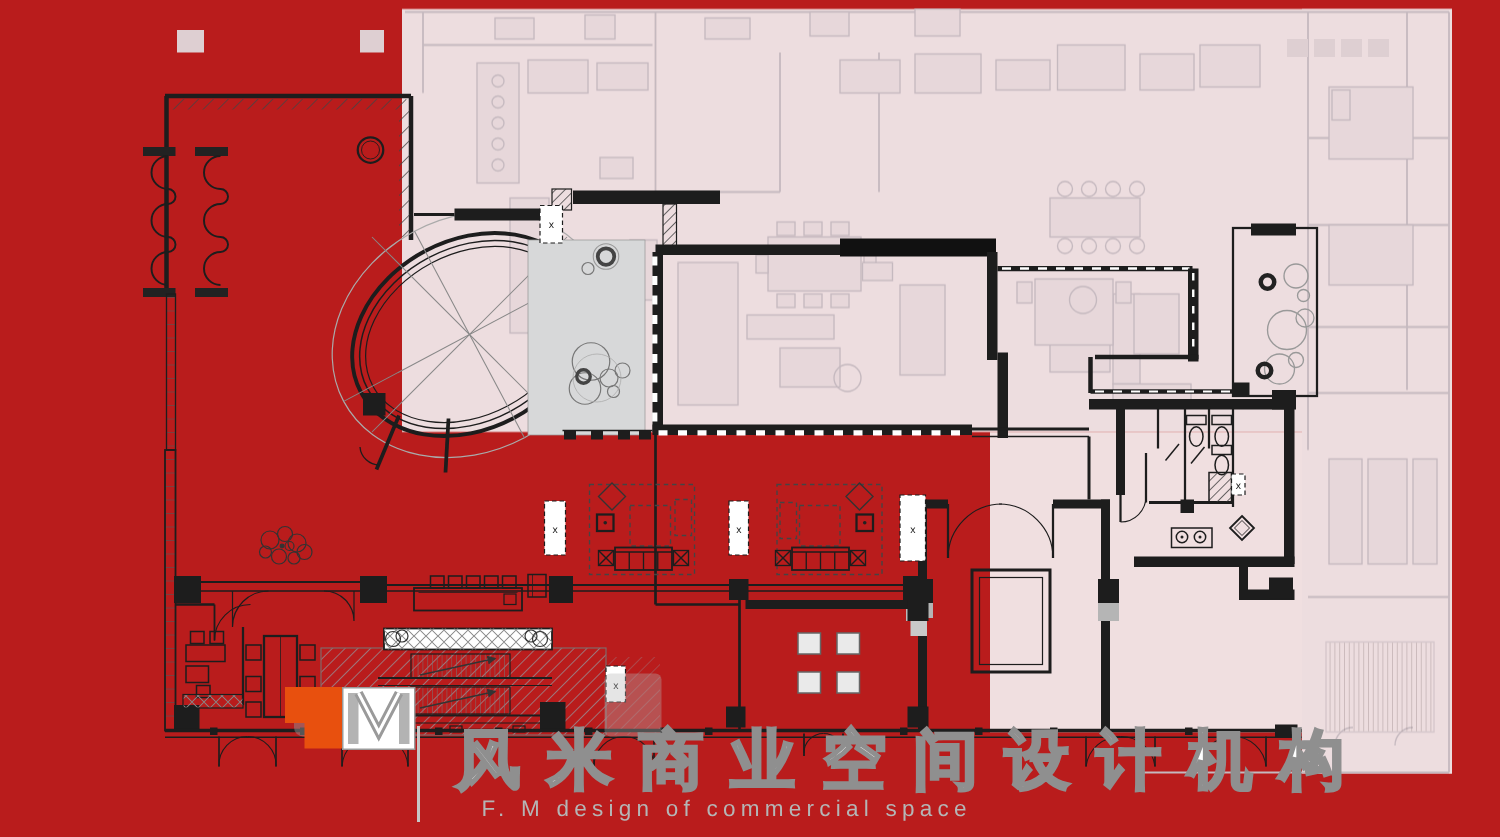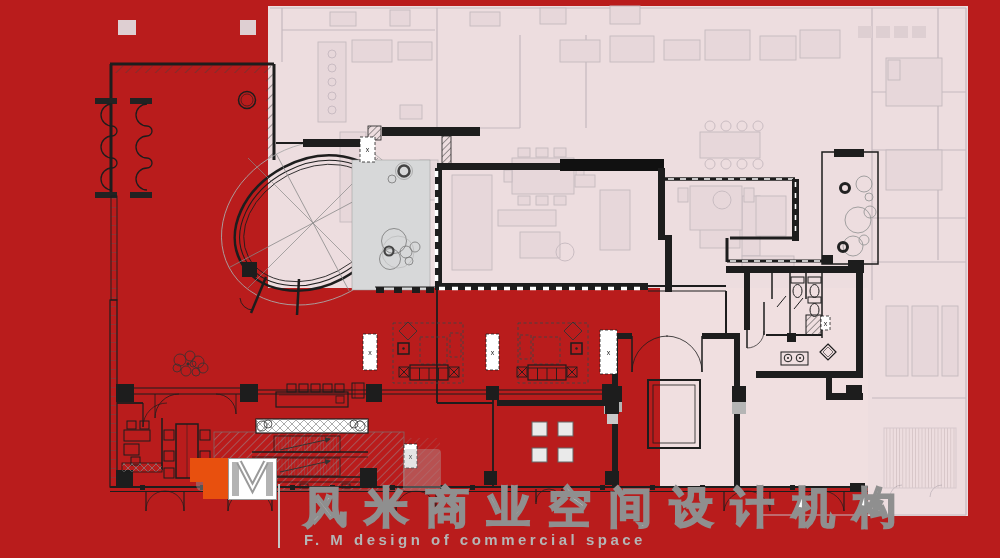--- a/index.html
+++ b/index.html
@@ -5,21 +5,21 @@
   html,body{margin:0;padding:0;background:#fff;}
   .stage{position:relative;width:1000px;height:558px;overflow:hidden;background:#b91c1c;
          font-family:"Liberation Sans",sans-serif;}
   .stage svg{position:absolute;left:0;top:0;}
   .logo{position:absolute;left:188px;top:458px;width:790px;height:95px;}
   .logo-mark{position:absolute;left:0;top:31px;}
   .logo-text{position:absolute;left:90px;top:26px;border-left:2px solid #c6c6c6;
              padding-left:24px;white-space:nowrap;}
   .logo-cn{font-size:43px;line-height:46px;font-weight:bold;letter-spacing:18px;
            color:#ffffff;-webkit-text-stroke:2px #8f8f8f;}
-  .logo-en{font-size:15px;font-weight:bold;letter-spacing:3.5px;color:#b5b5b5;margin-top:1px;}
+  .logo-en{font-size:15px;font-weight:normal;letter-spacing:3.5px;color:#b5b5b5;margin-top:1px;margin-left:17px;}
   .xm{font-size:7px;fill:#222;font-family:"Liberation Sans",sans-serif;}
 </style>
 </head>
 <body>
 
 <div class="stage">
 <svg width="1000" height="558" viewBox="0 0 1000 558">
 <defs>
   <pattern id="h45" width="6" height="6" patternUnits="userSpaceOnUse" patternTransform="rotate(45)">
     <line x1="0" y1="0" x2="0" y2="6" stroke="#949ba3" stroke-width="1.1"></line>

